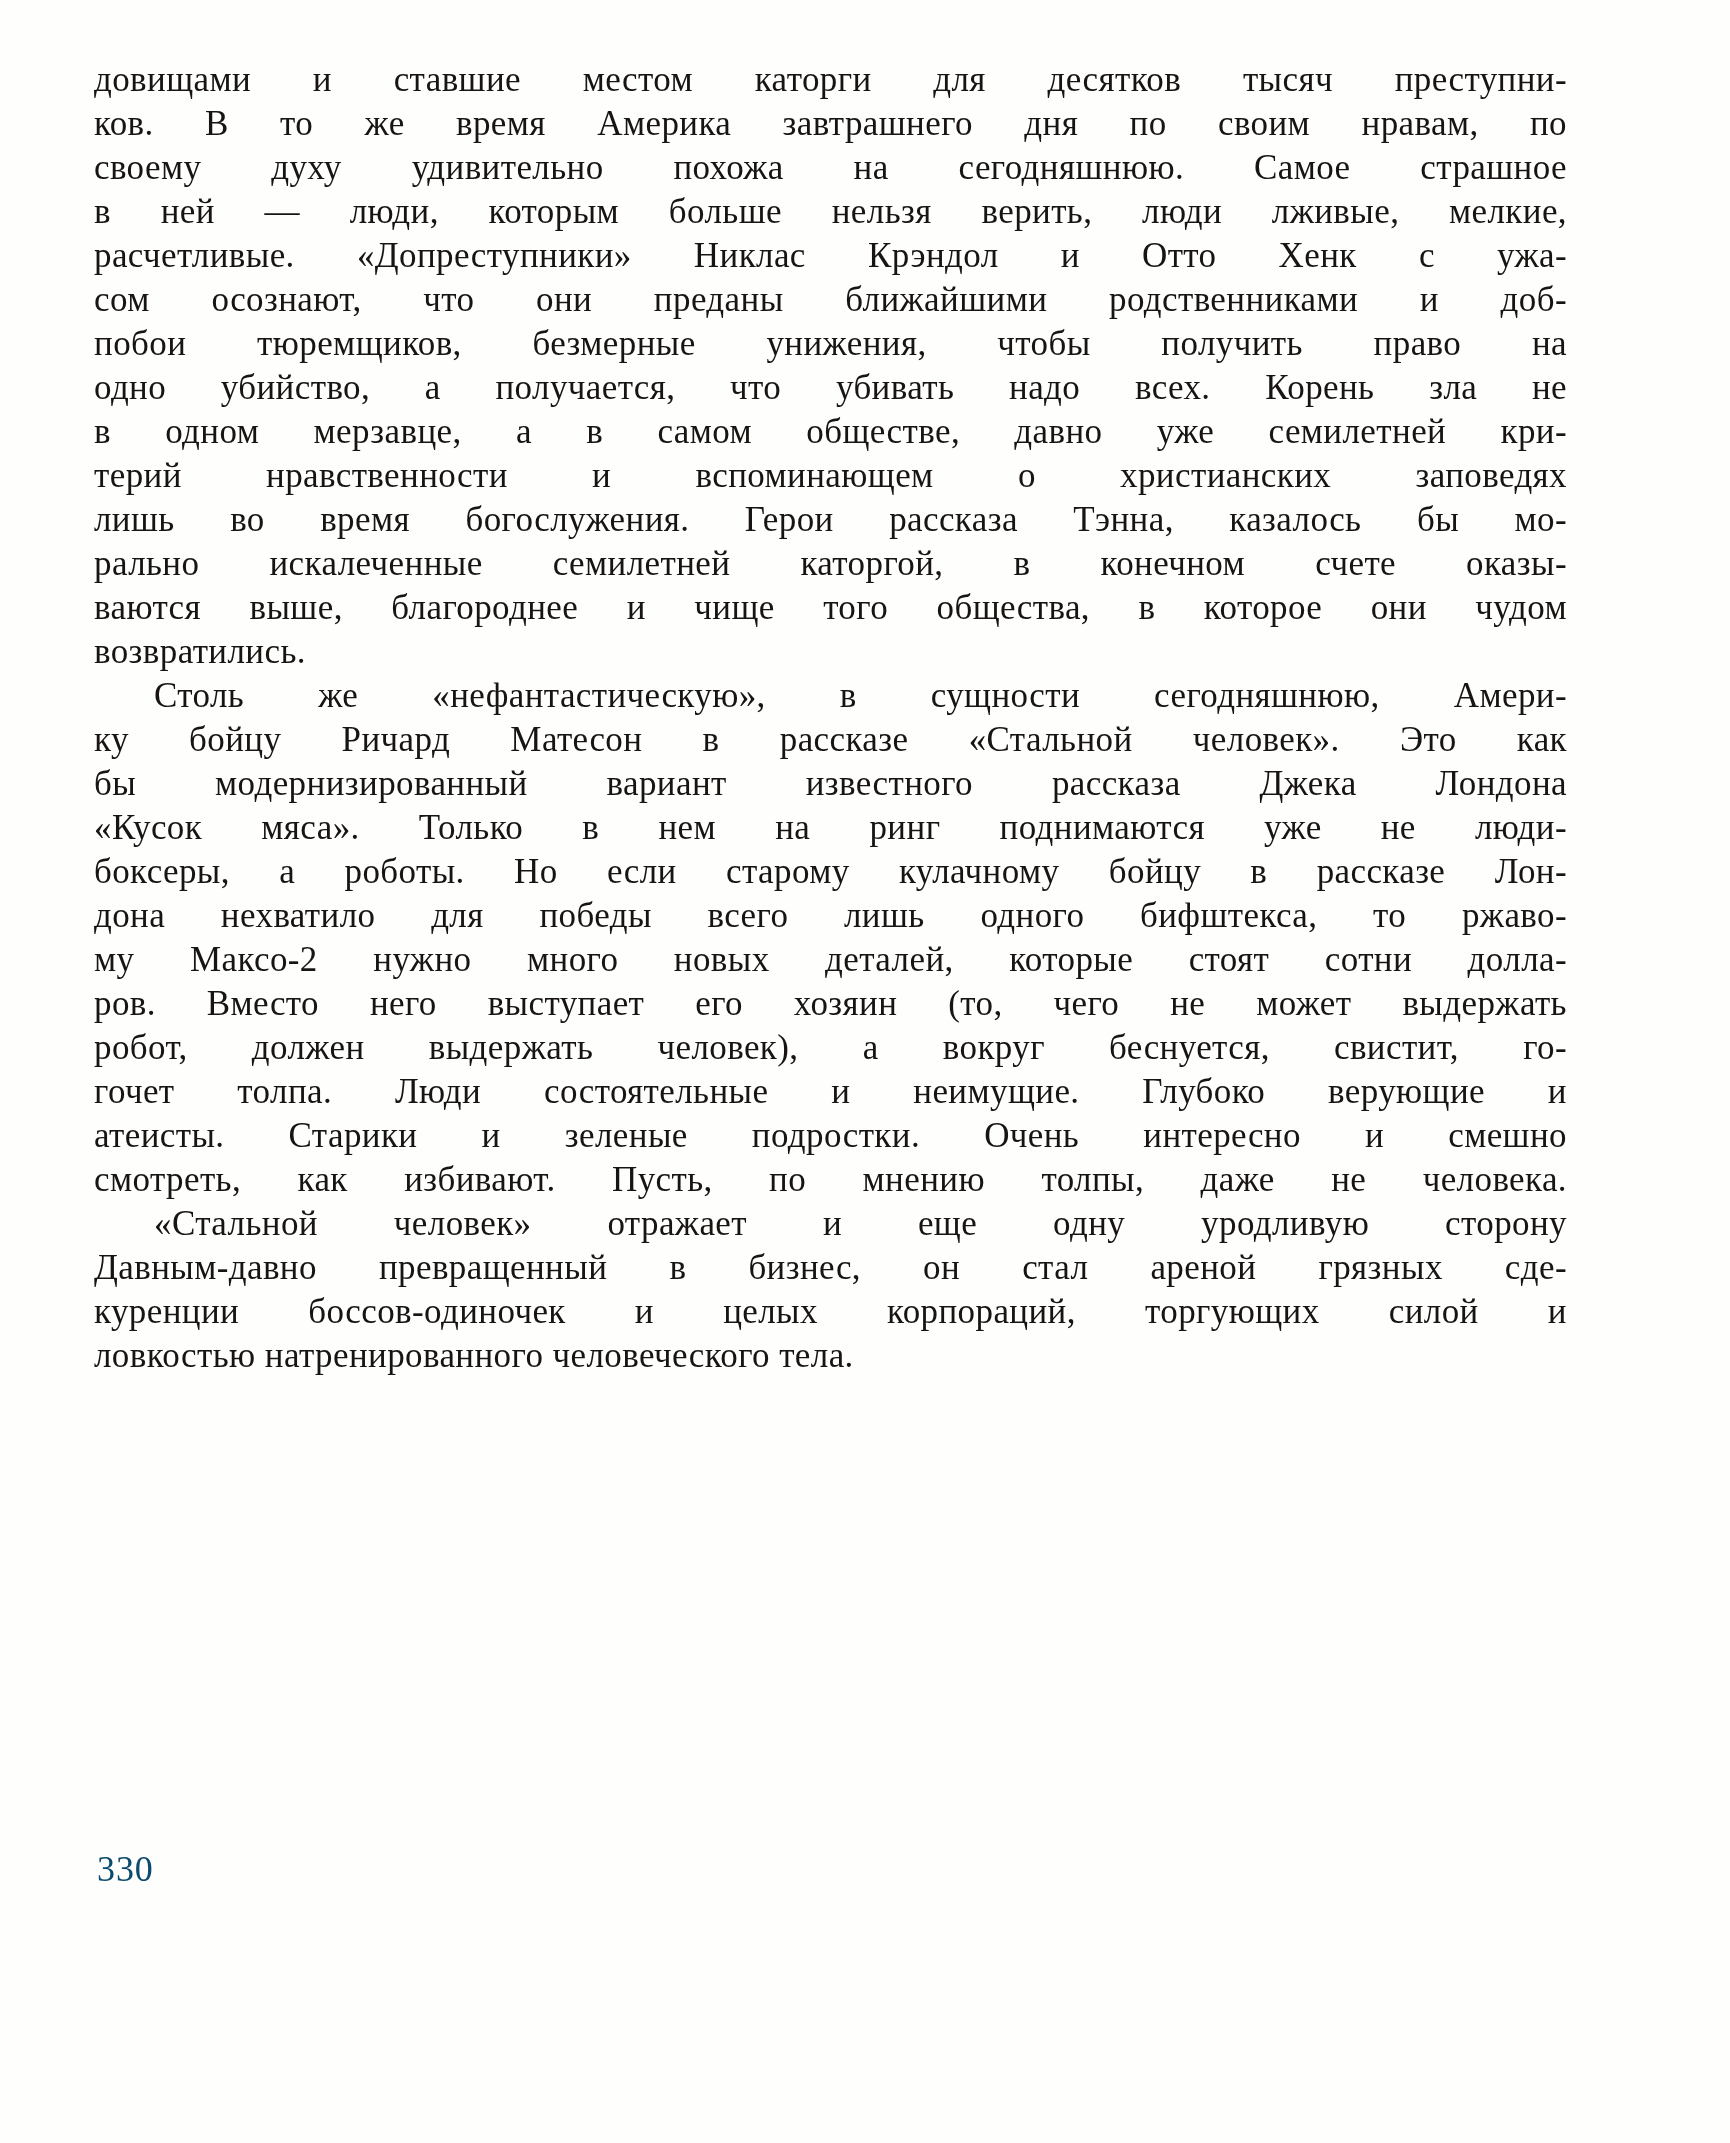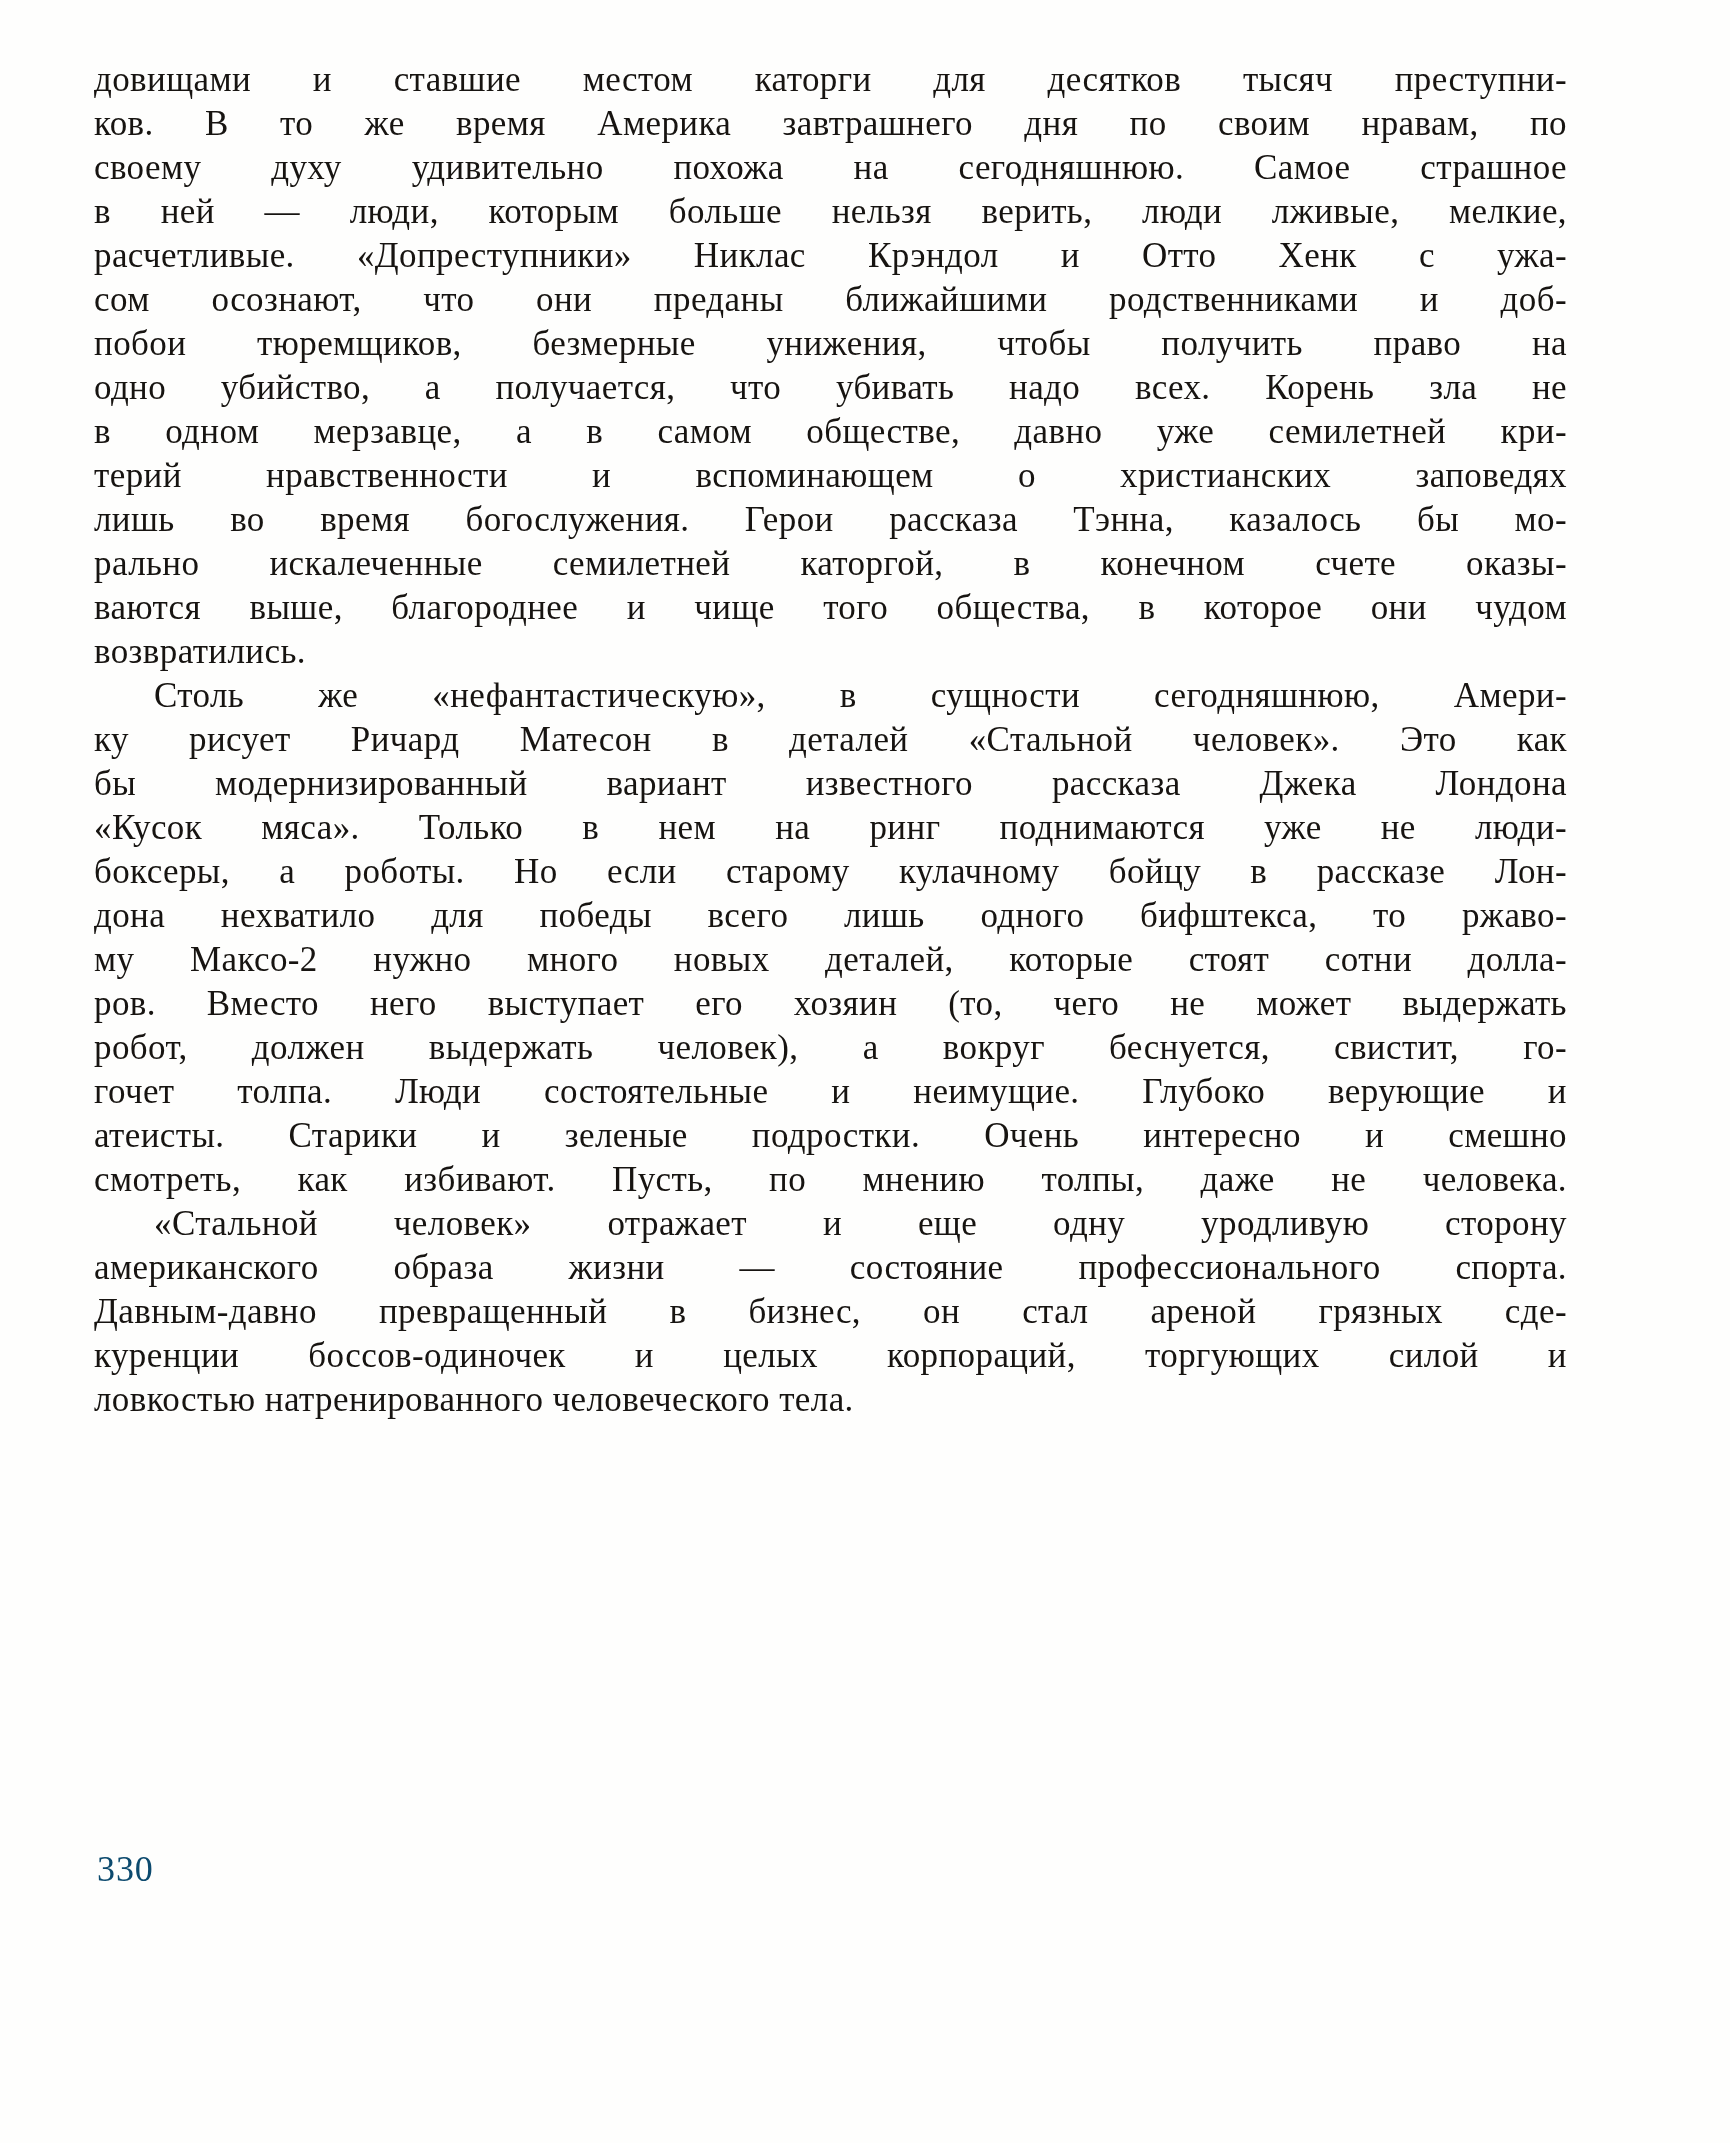--- a/index.html
+++ b/index.html
@@ -64,35 +64,34 @@
         <div class="line">одно убийство, а получается, что убивать надо всех. Корень зла не</div>
         <div class="line">в одном мерзавце, а в самом обществе, давно уже семилетней кри-</div>
         <div class="line">терий нравственности и вспоминающем о христианских заповедях</div>
         <div class="line">лишь во время богослужения. Герои рассказа Тэнна, казалось бы мо-</div>
         <div class="line">рально искалеченные семилетней каторгой, в конечном счете оказы-</div>
         <div class="line">ваются выше, благороднее и чище того общества, в которое они чудом</div>
         <div class="line last">возвратились.</div>
       </div>
       <div class="paragraph">
         <div class="line indent">Столь же «нефантастическую», в сущности сегодняшнюю, Амери-</div>
-        <div class="line">ку рисует Ричард Матесон в деталей «Стальной человек». Это как</div>
+        <div class="line">ку бойцу Ричард Матесон в рассказе «Стальной человек». Это как</div>
         <div class="line">бы модернизированный вариант известного рассказа Джека Лондона</div>
         <div class="line">«Кусок мяса». Только в нем на ринг поднимаются уже не люди-</div>
         <div class="line">боксеры, а роботы. Но если старому кулачному бойцу в рассказе Лон-</div>
         <div class="line">дона нехватило для победы всего лишь одного бифштекса, то ржаво-</div>
         <div class="line">му Максо-2 нужно много новых деталей, которые стоят сотни долла-</div>
         <div class="line">ров. Вместо него выступает его хозяин (то, чего не может выдержать</div>
         <div class="line">робот, должен выдержать человек), а вокруг беснуется, свистит, го-</div>
         <div class="line">гочет толпа. Люди состоятельные и неимущие. Глубоко верующие и</div>
         <div class="line">атеисты. Старики и зеленые подростки. Очень интересно и смешно</div>
         <div class="line">смотреть, как избивают. Пусть, по мнению толпы, даже не человека.</div>
       </div>
       <div class="paragraph">
         <div class="line indent">«Стальной человек» отражает и еще одну уродливую сторону</div>
-        <div class="line">американского образа жизни — состояние профессионального спорта.</div>
         <div class="line">Давным-давно превращенный в бизнес, он стал ареной грязных сде-</div>
         <div class="line">куренции боссов-одиночек и целых корпораций, торгующих силой и</div>
         <div class="line last">ловкостью натренированного человеческого тела.</div>
       </div>
     </div>
   <div class="page-number">330</div>
 </div>
 
 
 </body></html>

